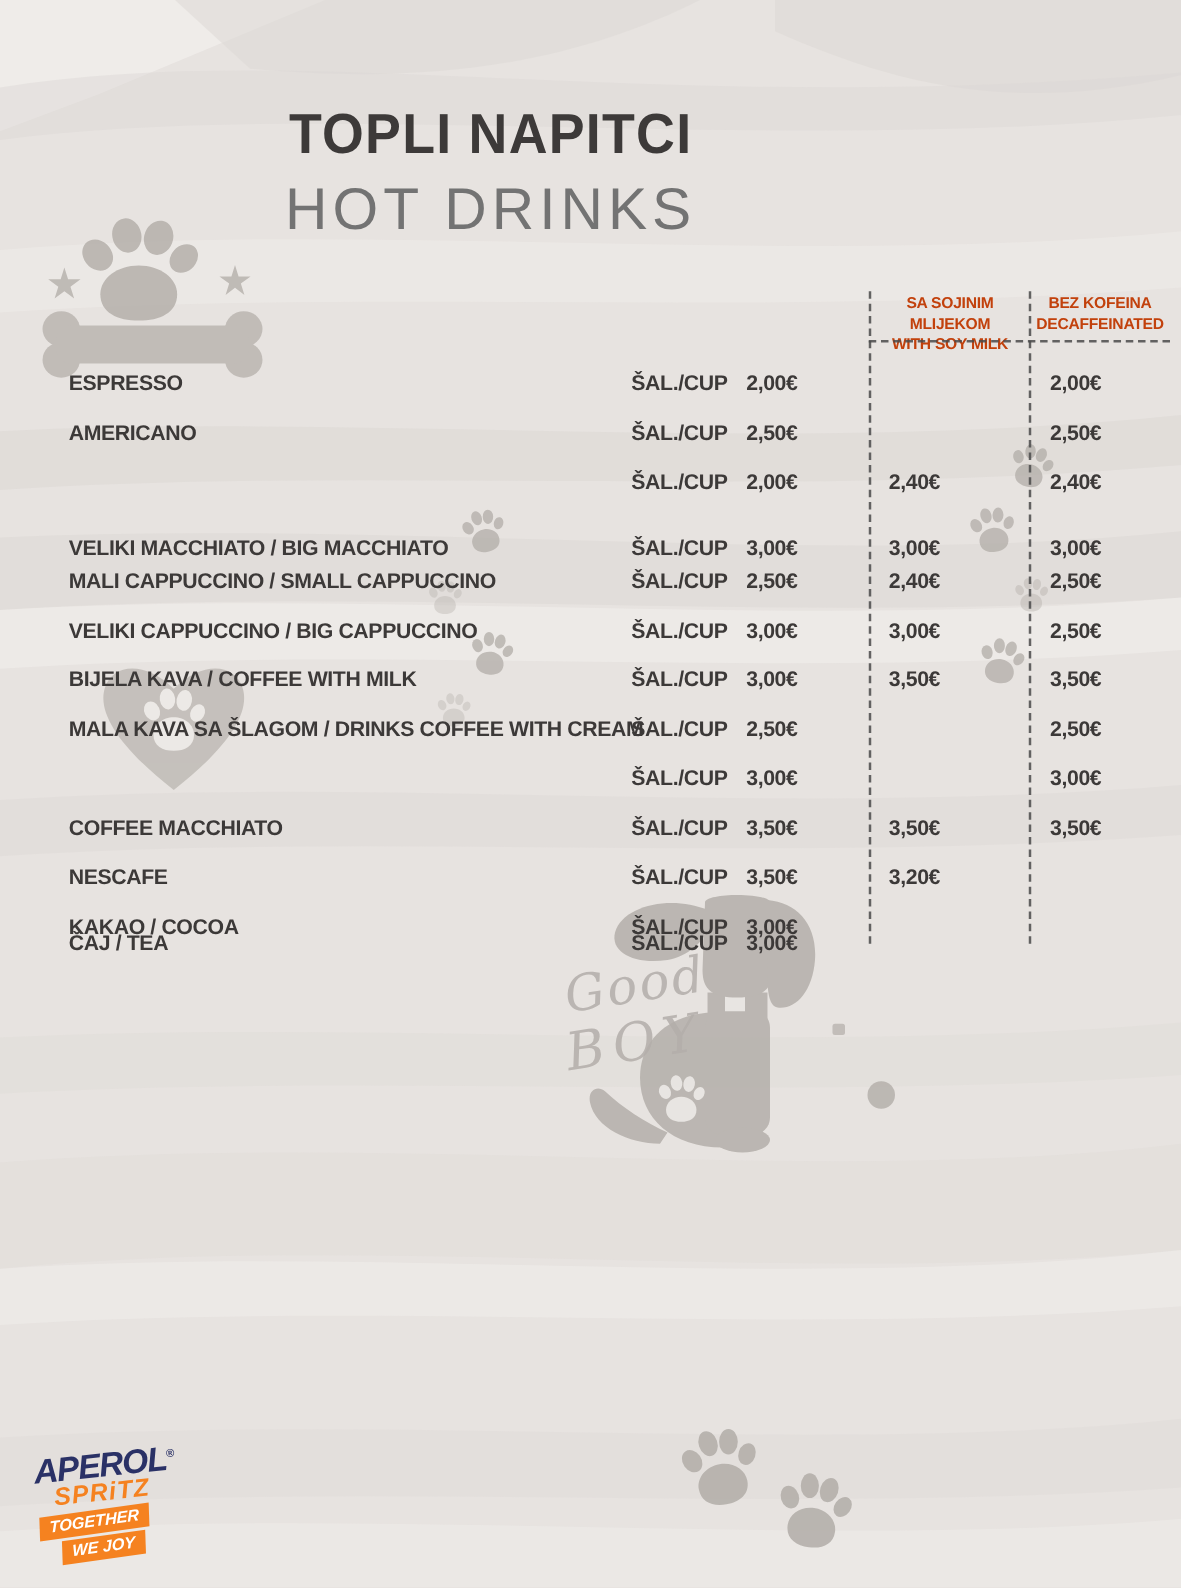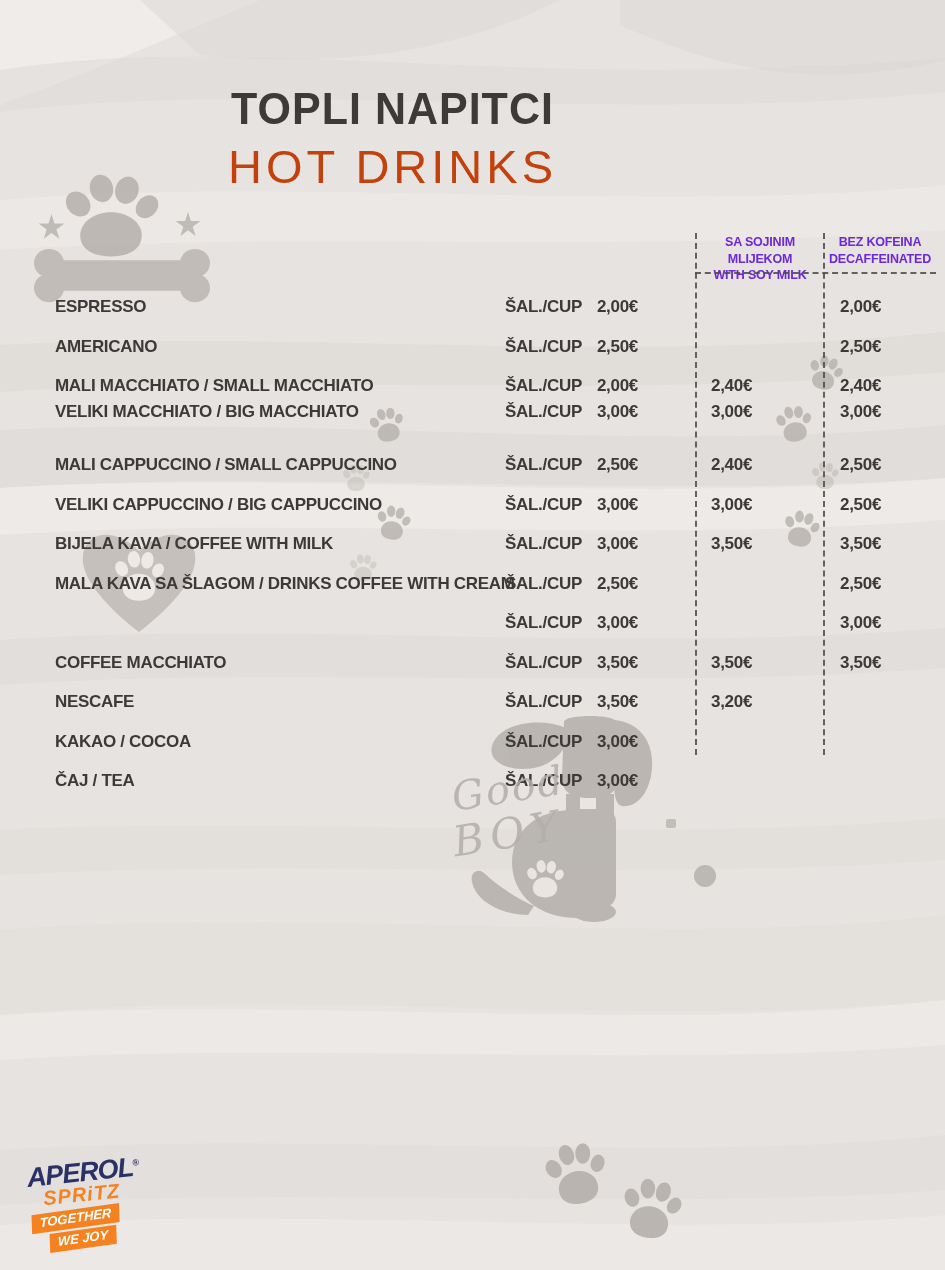--- a/index.html
+++ b/index.html
@@ -11,25 +11,25 @@
   }
   .layer{position:absolute;left:0;top:0;width:945px;height:1270px;pointer-events:none;}
 
   
   .titles{position:absolute;left:0;top:84px;width:785px;text-align:center;}
   .title-hr{
     font-size:43px;font-weight:bold;color:#3d3a39;letter-spacing:1px;margin:0;
     transform:scaleY(1.05);
   }
   .title-en{
-    font-size:47px;font-weight:normal;color:#c2410c;letter-spacing:4px;margin:6px 0 0 0;
+    font-size:47px;font-weight:normal;color:#737373;letter-spacing:4px;margin:6px 0 0 0;
   }
 
   
-  .colhead{position:absolute;top:234px;font-weight:bold;color:#6d28d9;
+  .colhead{position:absolute;top:234px;font-weight:bold;color:#c2410c;
     font-size:12.5px;line-height:16.5px;text-align:center;letter-spacing:-0.2px;}
   .colhead.soy{left:696px;width:128px;}
   .colhead.decaf{left:824px;width:112px;}
   .vdash{position:absolute;top:233px;height:522px;width:0;border-left:2px dashed #4b4b4b;opacity:.85;}
   .vdash.v1{left:695px;}
   .vdash.v2{left:823px;}
   .hdash{position:absolute;top:272px;left:695px;width:241px;height:0;border-top:2px dashed #4b4b4b;opacity:.85;}
 
   
   #menu-rows .row{position:absolute;left:0;width:878px;height:32px;}
@@ -189,28 +189,27 @@
 
   <div class="row" style="top: 330.5px;">
     <span class="name">AMERICANO</span>
     <span class="unit">ŠAL./CUP</span>
     <span class="price">2,50€</span>
     <span class="soy"></span>
     <span class="decaf">2,50€</span>
   </div>
 
   <div class="row" style="top: 370px;">
-    <span class="name">MALI MACCHIATO / SMALL MACCHIATO</span>
     <span class="unit">ŠAL./CUP</span>
     <span class="price">2,00€</span>
     <span class="soy">2,40€</span>
     <span class="decaf">2,40€</span>
   </div>
 
-  <div class="row" style="top: 396px;">
+  <div class="row" style="top: 423px;">
     <span class="name">VELIKI MACCHIATO / BIG MACCHIATO</span>
     <span class="unit">ŠAL./CUP</span>
     <span class="price">3,00€</span>
     <span class="soy">3,00€</span>
     <span class="decaf">3,00€</span>
   </div>
 
   <div class="row" style="top: 449px;">
     <span class="name">MALI CAPPUCCINO / SMALL CAPPUCCINO</span>
     <span class="unit">ŠAL./CUP</span>
@@ -267,21 +266,21 @@
   </div>
 
   <div class="row" style="top: 725.5px;">
     <span class="name">KAKAO / COCOA</span>
     <span class="unit">ŠAL./CUP</span>
     <span class="price">3,00€</span>
     <span class="soy"></span>
     <span class="decaf"></span>
   </div>
 
-  <div class="row" style="top: 765px;">
+  <div class="row" style="top: 739px;">
     <span class="name">ČAJ / TEA</span>
     <span class="unit">ŠAL./CUP</span>
     <span class="price">3,00€</span>
     <span class="soy"></span>
     <span class="decaf"></span>
   </div>
 </div>
 
 <div class="goodboy">
   <div class="l1">Good</div>

